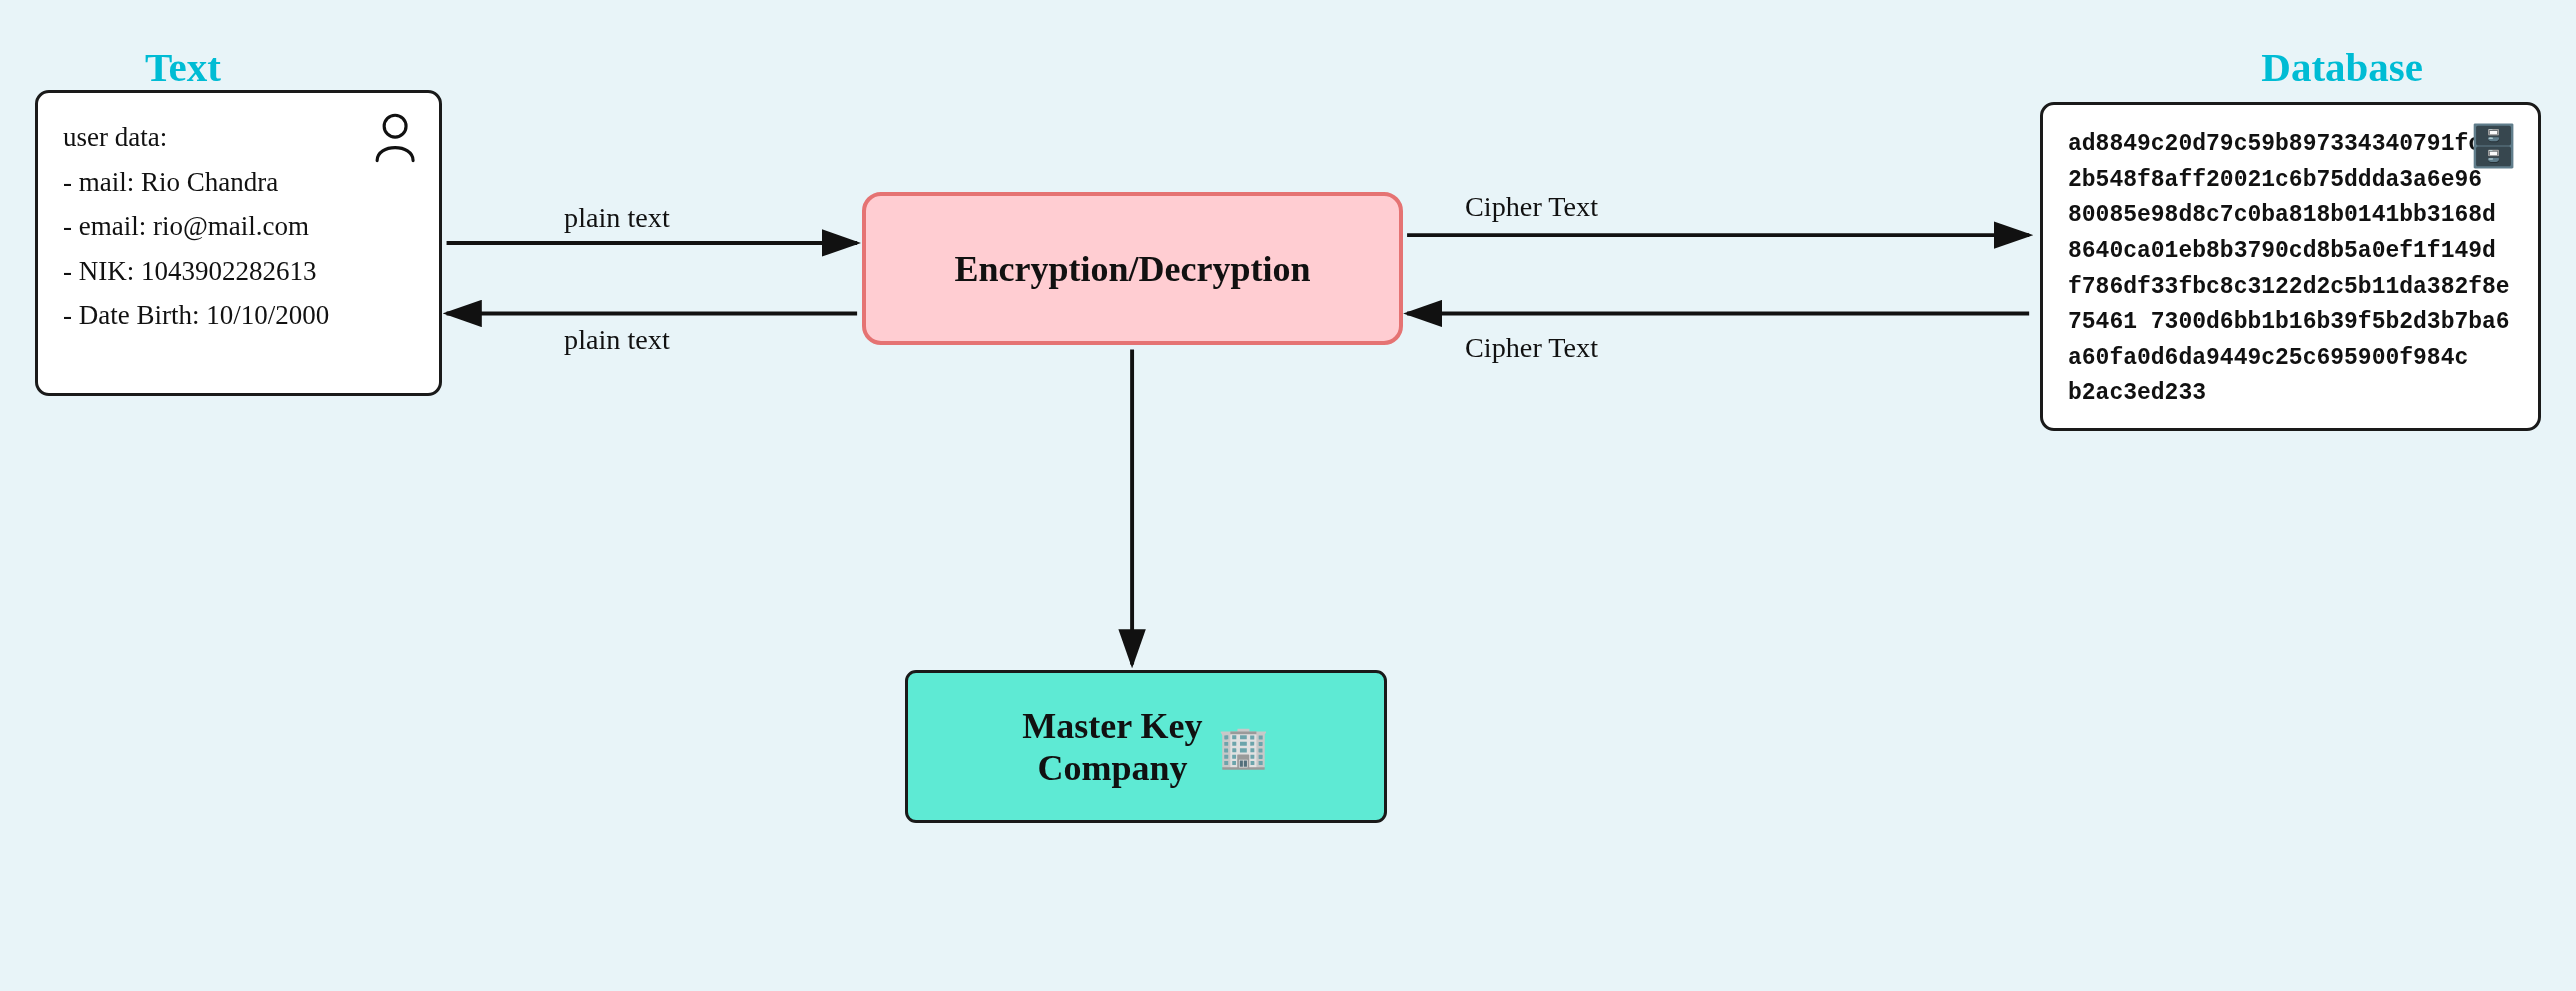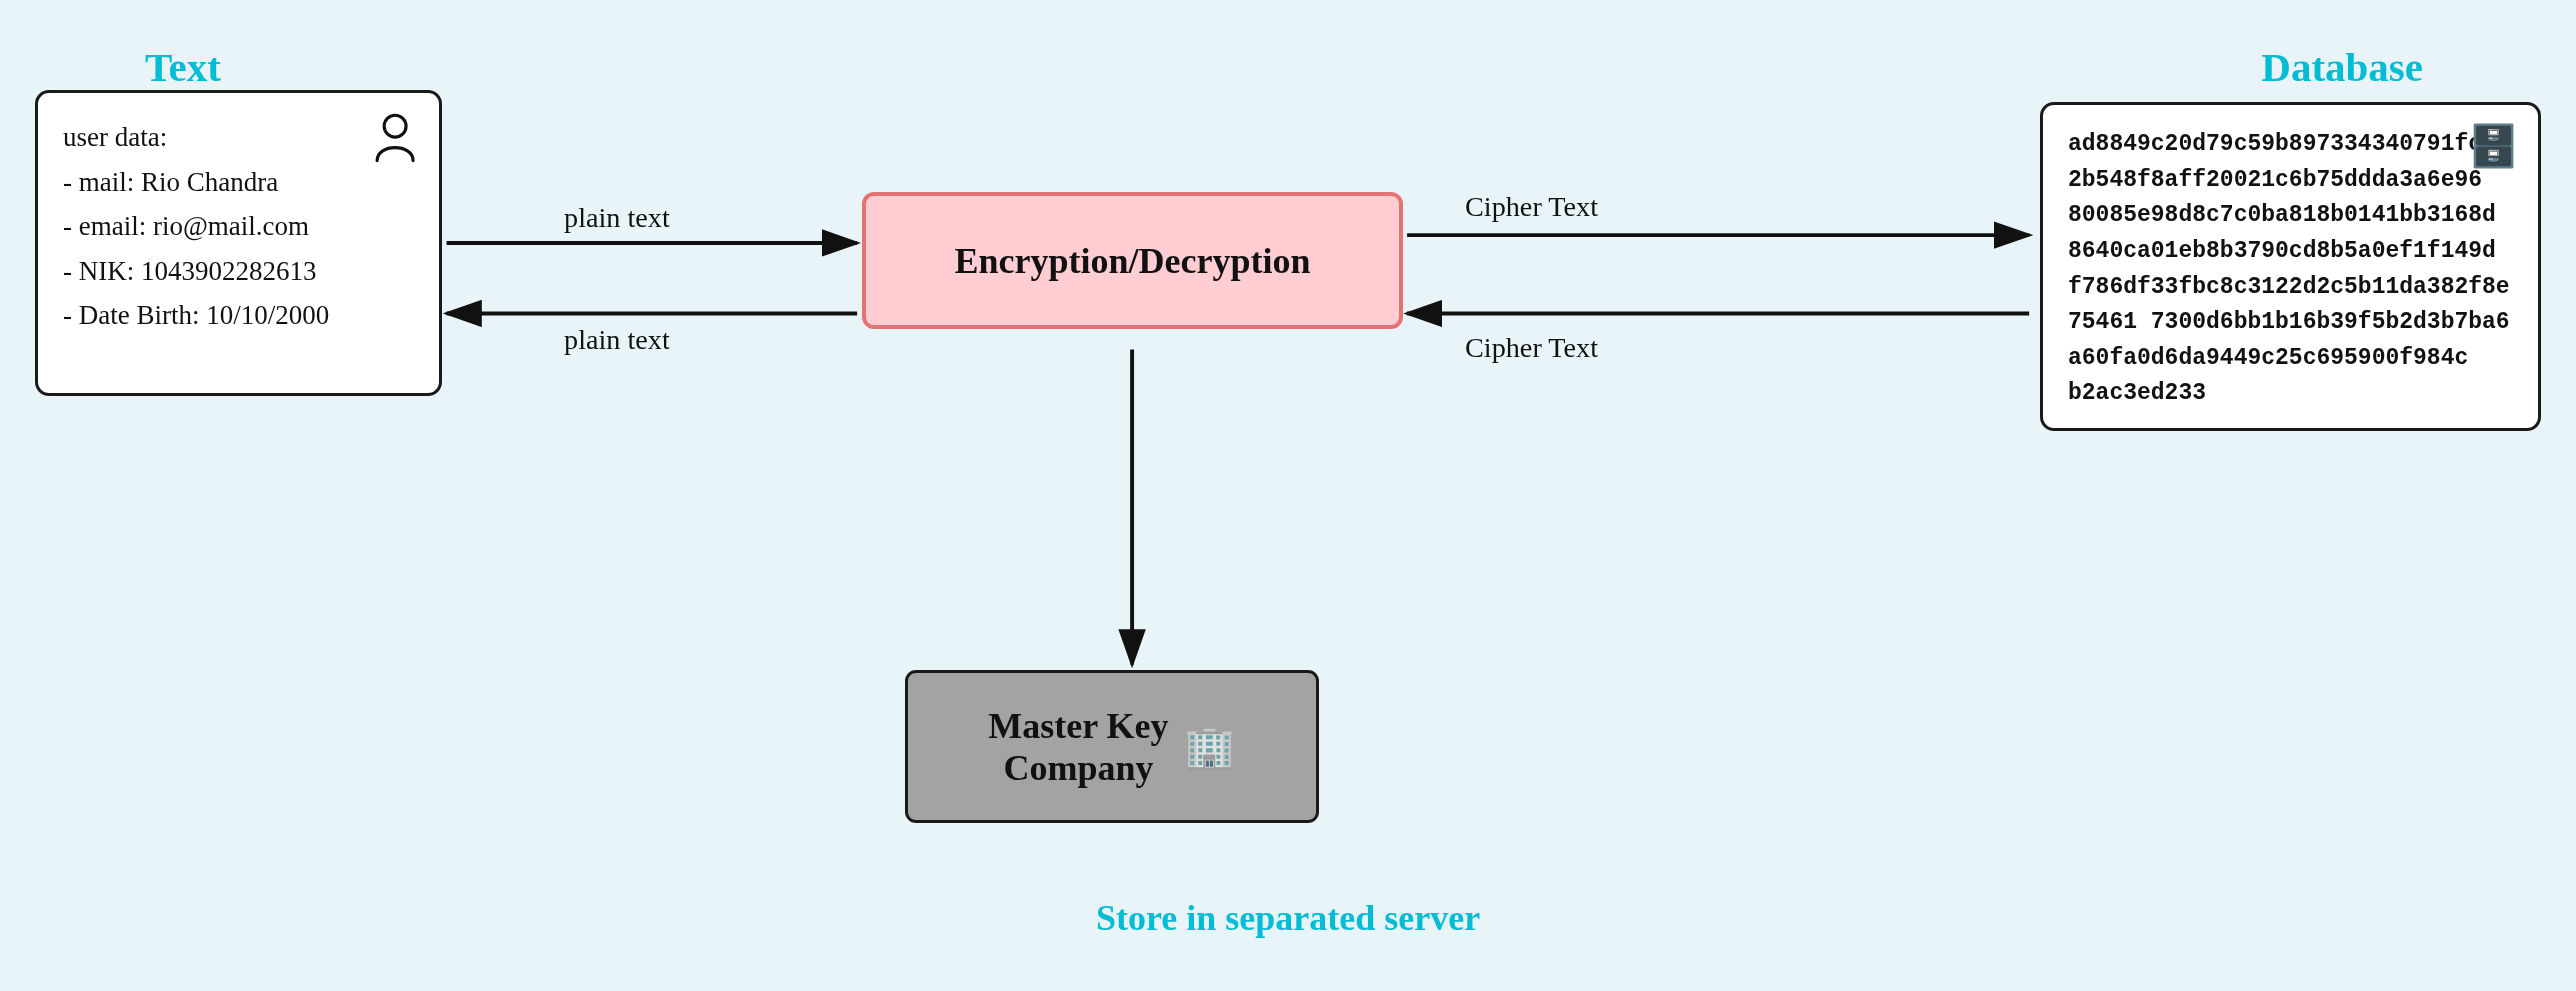--- a/index.html
+++ b/index.html
@@ -65,23 +65,23 @@
       font-size: 41px;
       color: #111;
     }
 
     
     .enc-box {
       position: absolute;
       top: 192px;
       left: 862px;
       width: 541px;
-      height: 137px;
+      height: 153px;
       border: 4.7px solid #e57373;
-      border-radius: 12px;
+      border-radius: 19px;
       background: #ffcdd2;
       display: flex;
       align-items: center;
       justify-content: center;
     }
 
     .enc-box-label {
       font-size: 36px;
       font-weight: bold;
       color: #111;
@@ -116,25 +116,25 @@
       top: 17px;
       right: 19px;
       font-size: 41px;
     }
 
     
     .master-key-box {
       position: absolute;
       top: 670px;
       left: 905px;
-      width: 414px;
+      width: 482px;
       height: 153px;
       border: 3.9px solid #1a1a1a;
       border-radius: 11px;
-      background: #a3a3a3;
+      background: #5eead4;
       display: flex;
       align-items: center;
       justify-content: center;
       gap: 16px;
     }
 
     .master-key-label {
       font-size: 36px;
       font-weight: bold;
       color: #111;
@@ -225,21 +225,20 @@
   </div>
 
   <div class="master-key-box">
     <div class="master-key-label">
       <span>Master Key</span><br>
       <span>Company</span>
     </div>
     <div class="key-icon">🏢</div>
   </div>
 
-  <div class="store-label">Store in separated server</div>
 
   <svg class="arrows-svg" viewBox="0 0 3288 1266" width="2576" height="992">
     <defs>
       <marker id="arrowhead" markerWidth="10" markerHeight="7" refX="9" refY="3.5" orient="auto">
         <polygon points="0 0, 10 3.5, 0 7" fill="#111"></polygon>
       </marker>
     </defs>
 
     <line class="arrow-line" x1="570" y1="310" x2="1094" y2="310"></line>
     <text class="arrow-label" x="720" y="290">plain text</text>

